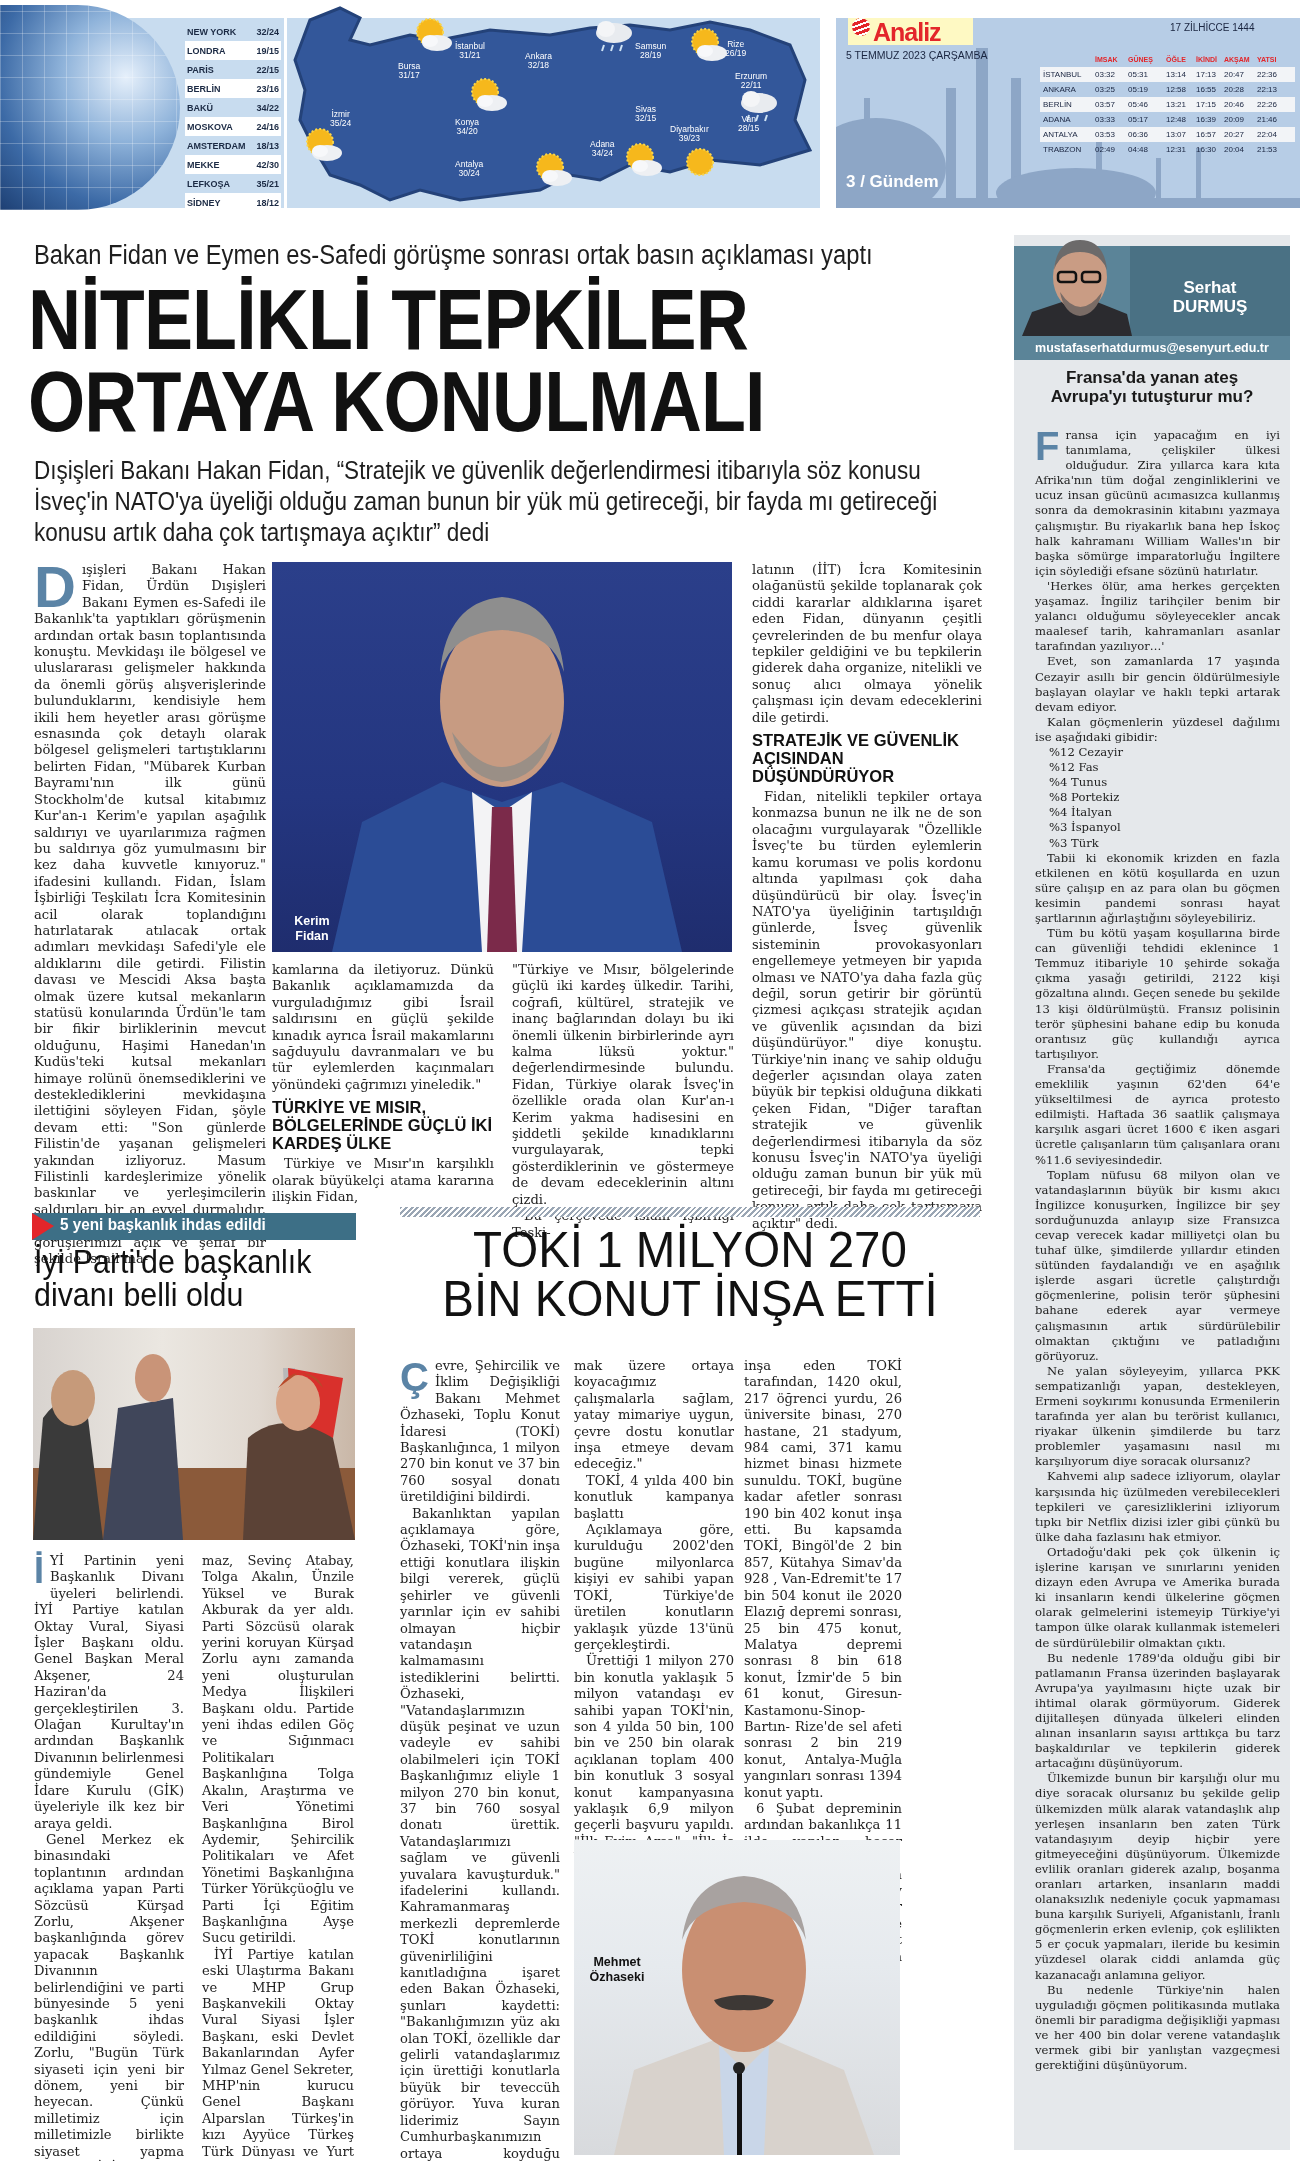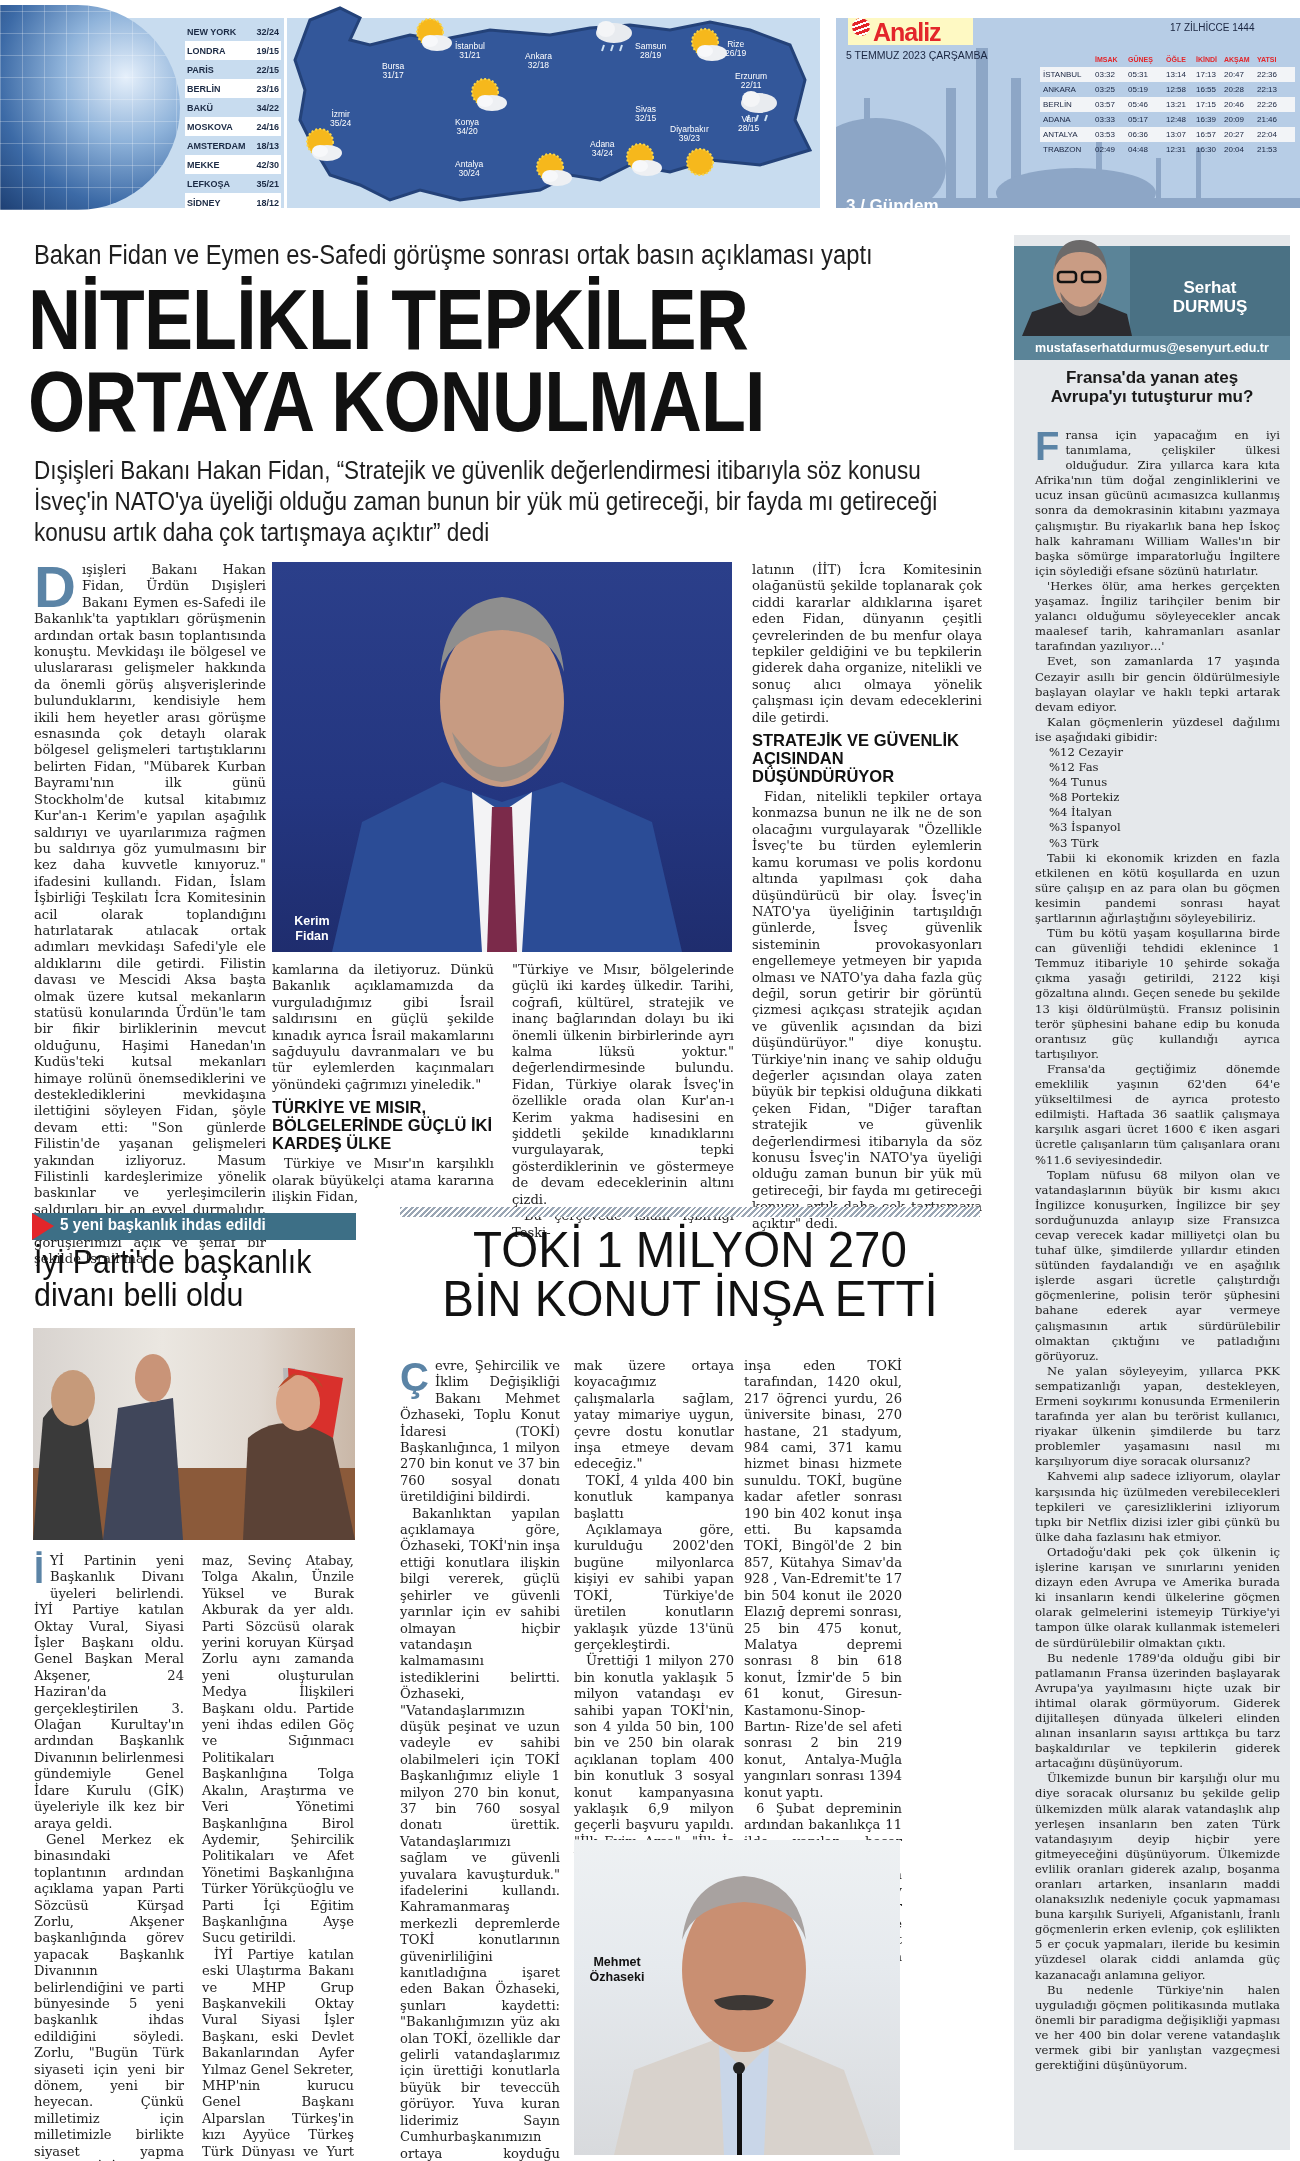--- a/index.html
+++ b/index.html
@@ -19,21 +19,21 @@
   .map-label { position: absolute; font-family: "Liberation Sans", sans-serif; font-size: 8.5px; color: #fff; text-align: center; line-height: 1.1; }
   .wx-icon { position: absolute; }
 
   .analiz-band { left: 836px; top: 18px; width: 464px; height: 190px; background: #b7cde6; overflow: hidden; }
   .mosque { position: absolute; left: 0; bottom: 0; width: 464px; height: 190px; }
   .logo { left: 848px; top: 18px; width: 125px; height: 27px; background: #fef9c3; display: flex; align-items: flex-start; padding-left: 4px; }
   .logo-mark { width: 18px; height: 18px; border-radius: 50%; background: repeating-linear-gradient(160deg, #e3262a 0 3px, #fff 3px 5px); margin-right: 3px; }
   .logo-text { font-family: "Liberation Sans", sans-serif; font-weight: bold; font-size: 25px; color: #e3262a; letter-spacing: -1px; }
   .header-date { left: 846px; top: 49px; font-family: "Liberation Sans", sans-serif; font-size: 10.5px; color: #1a2540; }
   .hijri-date { left: 1170px; top: 22px; font-family: "Liberation Sans", sans-serif; font-size: 10px; color: #1a2540; }
-  .page-section { left: 846px; top: 196px; font-family: "Liberation Sans", sans-serif; font-size: 17px; font-weight: bold; color: #fff; }
+  .page-section { left: 846px; top: 172px; font-family: "Liberation Sans", sans-serif; font-size: 17px; font-weight: bold; color: #fff; }
   .prayer-table { left: 1040px; top: 52px; width: 255px; font-family: "Liberation Sans", sans-serif; font-size: 8px; color: #1a2540; }
   .prayer-head, .prayer-row { display: grid; grid-template-columns: 52px 33px 38px 30px 28px 33px 28px; height: 15px; align-items: center; padding-left: 3px; }
   .prayer-head span { color: #e3262a; font-weight: bold; font-size: 7px; }
   .prayer-row:nth-child(odd) { background: #f2f4f7; }
 
   
   .kicker { left: 34px; top: 240px; font-family: "Liberation Sans", sans-serif; font-size: 27px; color: #1e1e1e; transform: scaleX(.88); transform-origin: left; white-space: nowrap; }
   .headline { left: 28px; top: 278px; font-family: "Liberation Sans", sans-serif; font-weight: bold; font-size: 86px; line-height: 82px; color: #111; letter-spacing: -1px; transform: scaleX(.855); transform-origin: left; white-space: nowrap; }
   .spot { left: 34px; top: 455px; width: 950px; font-family: "Liberation Sans", sans-serif; font-size: 25px; line-height: 31px; color: #1e1e1e; transform: scaleX(.9); transform-origin: left; width: 1060px; }
 
@@ -128,21 +128,21 @@
   <div id="map-labels">
       <div class="map-label" style="left: 165px; top: 42px;">
         <div>İstanbul</div>
         <div>31/21</div>
       </div>
       <div class="wx-icon" style="left: 120px; top: 15px;"><svg width="46" height="42" viewBox="0 0 46 42">
           <circle cx="20" cy="17" r="13" fill="#f6b81c" stroke="#f9d54a" stroke-width="2" stroke-dasharray="2 2"></circle>
           <ellipse cx="27" cy="28" rx="15" ry="8" fill="#eef0f3"></ellipse>
           <ellipse cx="20" cy="26" rx="8" ry="6" fill="#f7f8fa"></ellipse>
         </svg></div>
-      <div class="map-label" style="left: 92px; top: 62px;">
+      <div class="map-label" style="left: 108px; top: 62px;">
         <div>Bursa</div>
         <div>31/17</div>
       </div>
       <div class="map-label" style="left: 235px; top: 52px;">
         <div>Ankara</div>
         <div>32/18</div>
       </div>
       <div class="wx-icon" style="left: 175px; top: 75px;"><svg width="46" height="42" viewBox="0 0 46 42">
           <circle cx="20" cy="17" r="13" fill="#f6b81c" stroke="#f9d54a" stroke-width="2" stroke-dasharray="2 2"></circle>
           <ellipse cx="27" cy="28" rx="15" ry="8" fill="#eef0f3"></ellipse>

